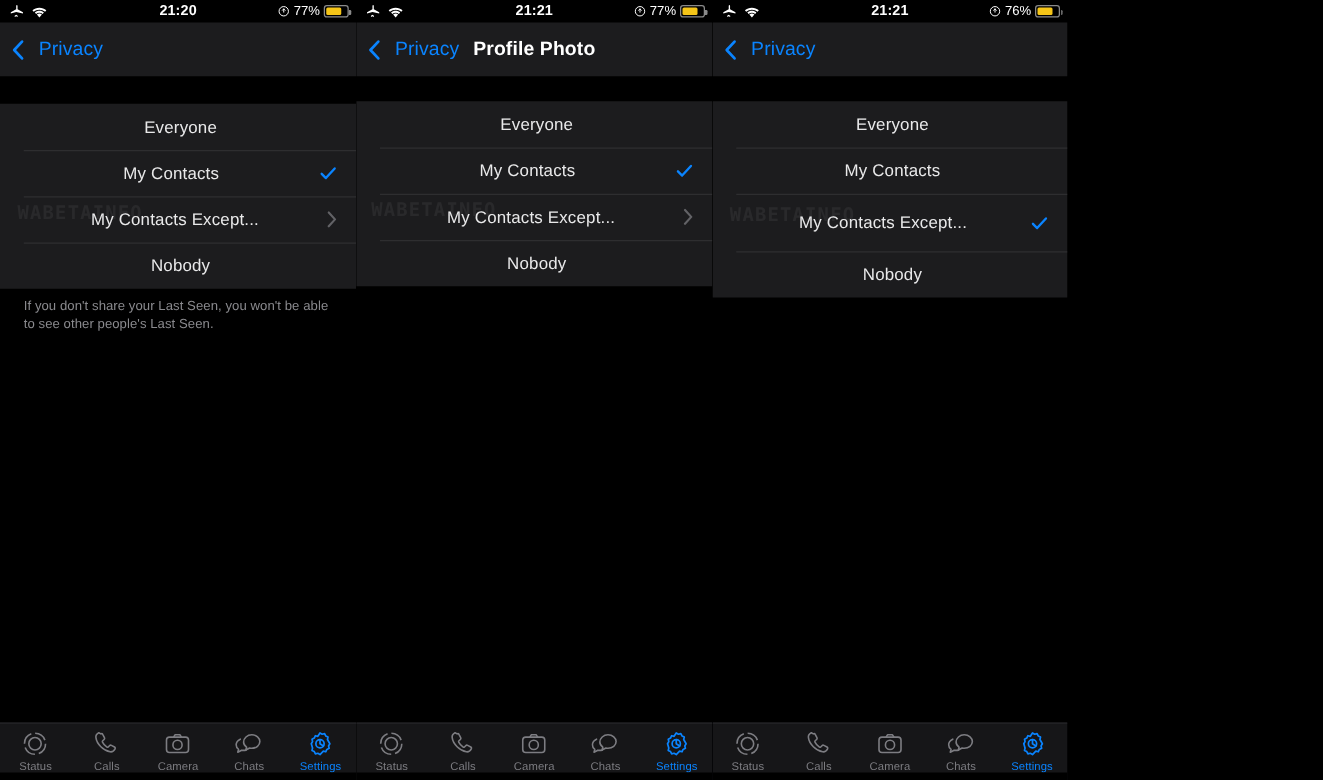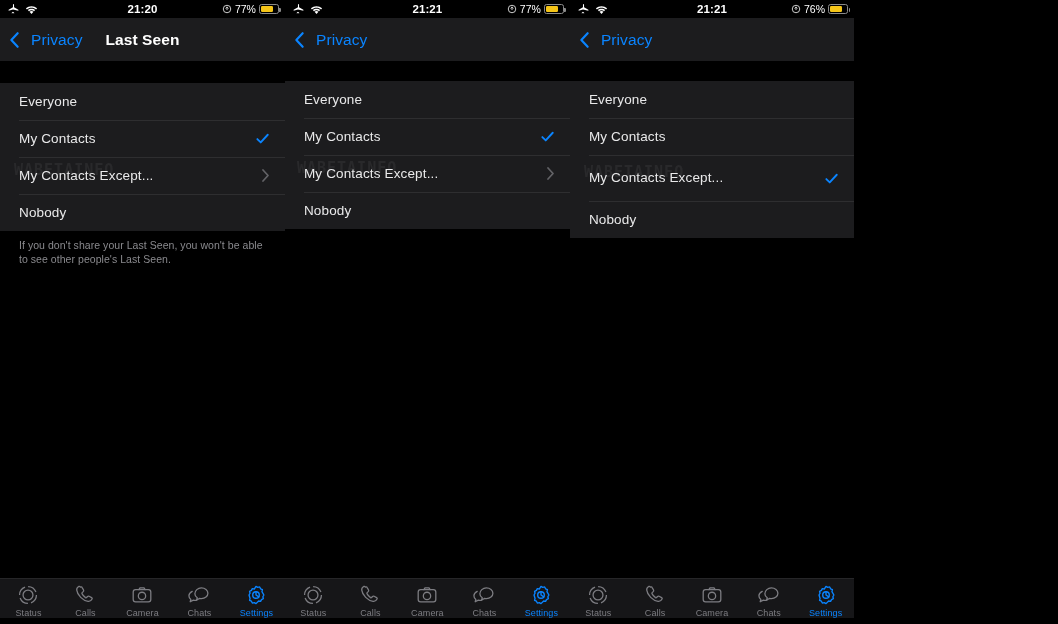--- a/index.html
+++ b/index.html
@@ -74,21 +74,21 @@
     padding-left:19px; padding-right:15px;
     min-height:37px; cursor:pointer;
   }
   .row .sep {
     position:absolute; left:19px; right:0; top:0; height:1px;
     background:#2e2e30;
   }
   .row:first-child .sep { display:none; }
   .row-text { flex:1; min-width:0; }
   .row-title {
-    font-size:13.5px; color:#e9e9ea; letter-spacing:.15px; line-height:16px;
+    font-size:13.5px; color:#e9e9ea; letter-spacing:.15px; line-height:16px;text-align:center;
   }
   .row-sub {
     font-size:10.5px; color:#8e8e93; letter-spacing:.1px;
     line-height:13px; margin-top:1px;
   }
   .row.tall { min-height:46px; }
   .accessory { flex:0 0 auto; display:flex; align-items:center; }
   .check { width:15px; height:15px; display:block; }
   .chev-r { width:9px; height:15px; display:block; opacity:.62; }
 
@@ -157,21 +157,20 @@
           </div>
         </div>
       </div>
       <div class="navbar">
         <div class="nav-back">
           <svg class="chev" viewBox="0 0 12 20" fill="none" stroke="#0a84ff" stroke-width="2.4" stroke-linecap="round" stroke-linejoin="round">
             <path d="M9.5 2.5L2.5 10l7 7.5"></path>
           </svg>
           <span class="nav-back-label">Privacy</span>
         </div>
-        <div class="nav-title">Last Seen</div>
       </div>
       <div class="list-gap"></div>
       <div class="list">
         <div class="row">
           <div class="row-text">
             <div class="row-title">Everyone</div>
           </div>
           <div class="accessory"></div>
         </div>
         <div class="row">
@@ -270,20 +269,21 @@
           </div>
         </div>
       </div>
       <div class="navbar">
         <div class="nav-back">
           <svg class="chev" viewBox="0 0 12 20" fill="none" stroke="#0a84ff" stroke-width="2.4" stroke-linecap="round" stroke-linejoin="round">
             <path d="M9.5 2.5L2.5 10l7 7.5"></path>
           </svg>
           <span class="nav-back-label">Privacy</span>
         </div>
+        <div class="nav-title">Profile Photo</div>
       </div>
       <div class="list-gap"></div>
       <div class="list">
         <div class="row">
           <div class="row-text">
             <div class="row-title">Everyone</div>
           </div>
           <div class="accessory"></div>
         </div>
         <div class="row">

